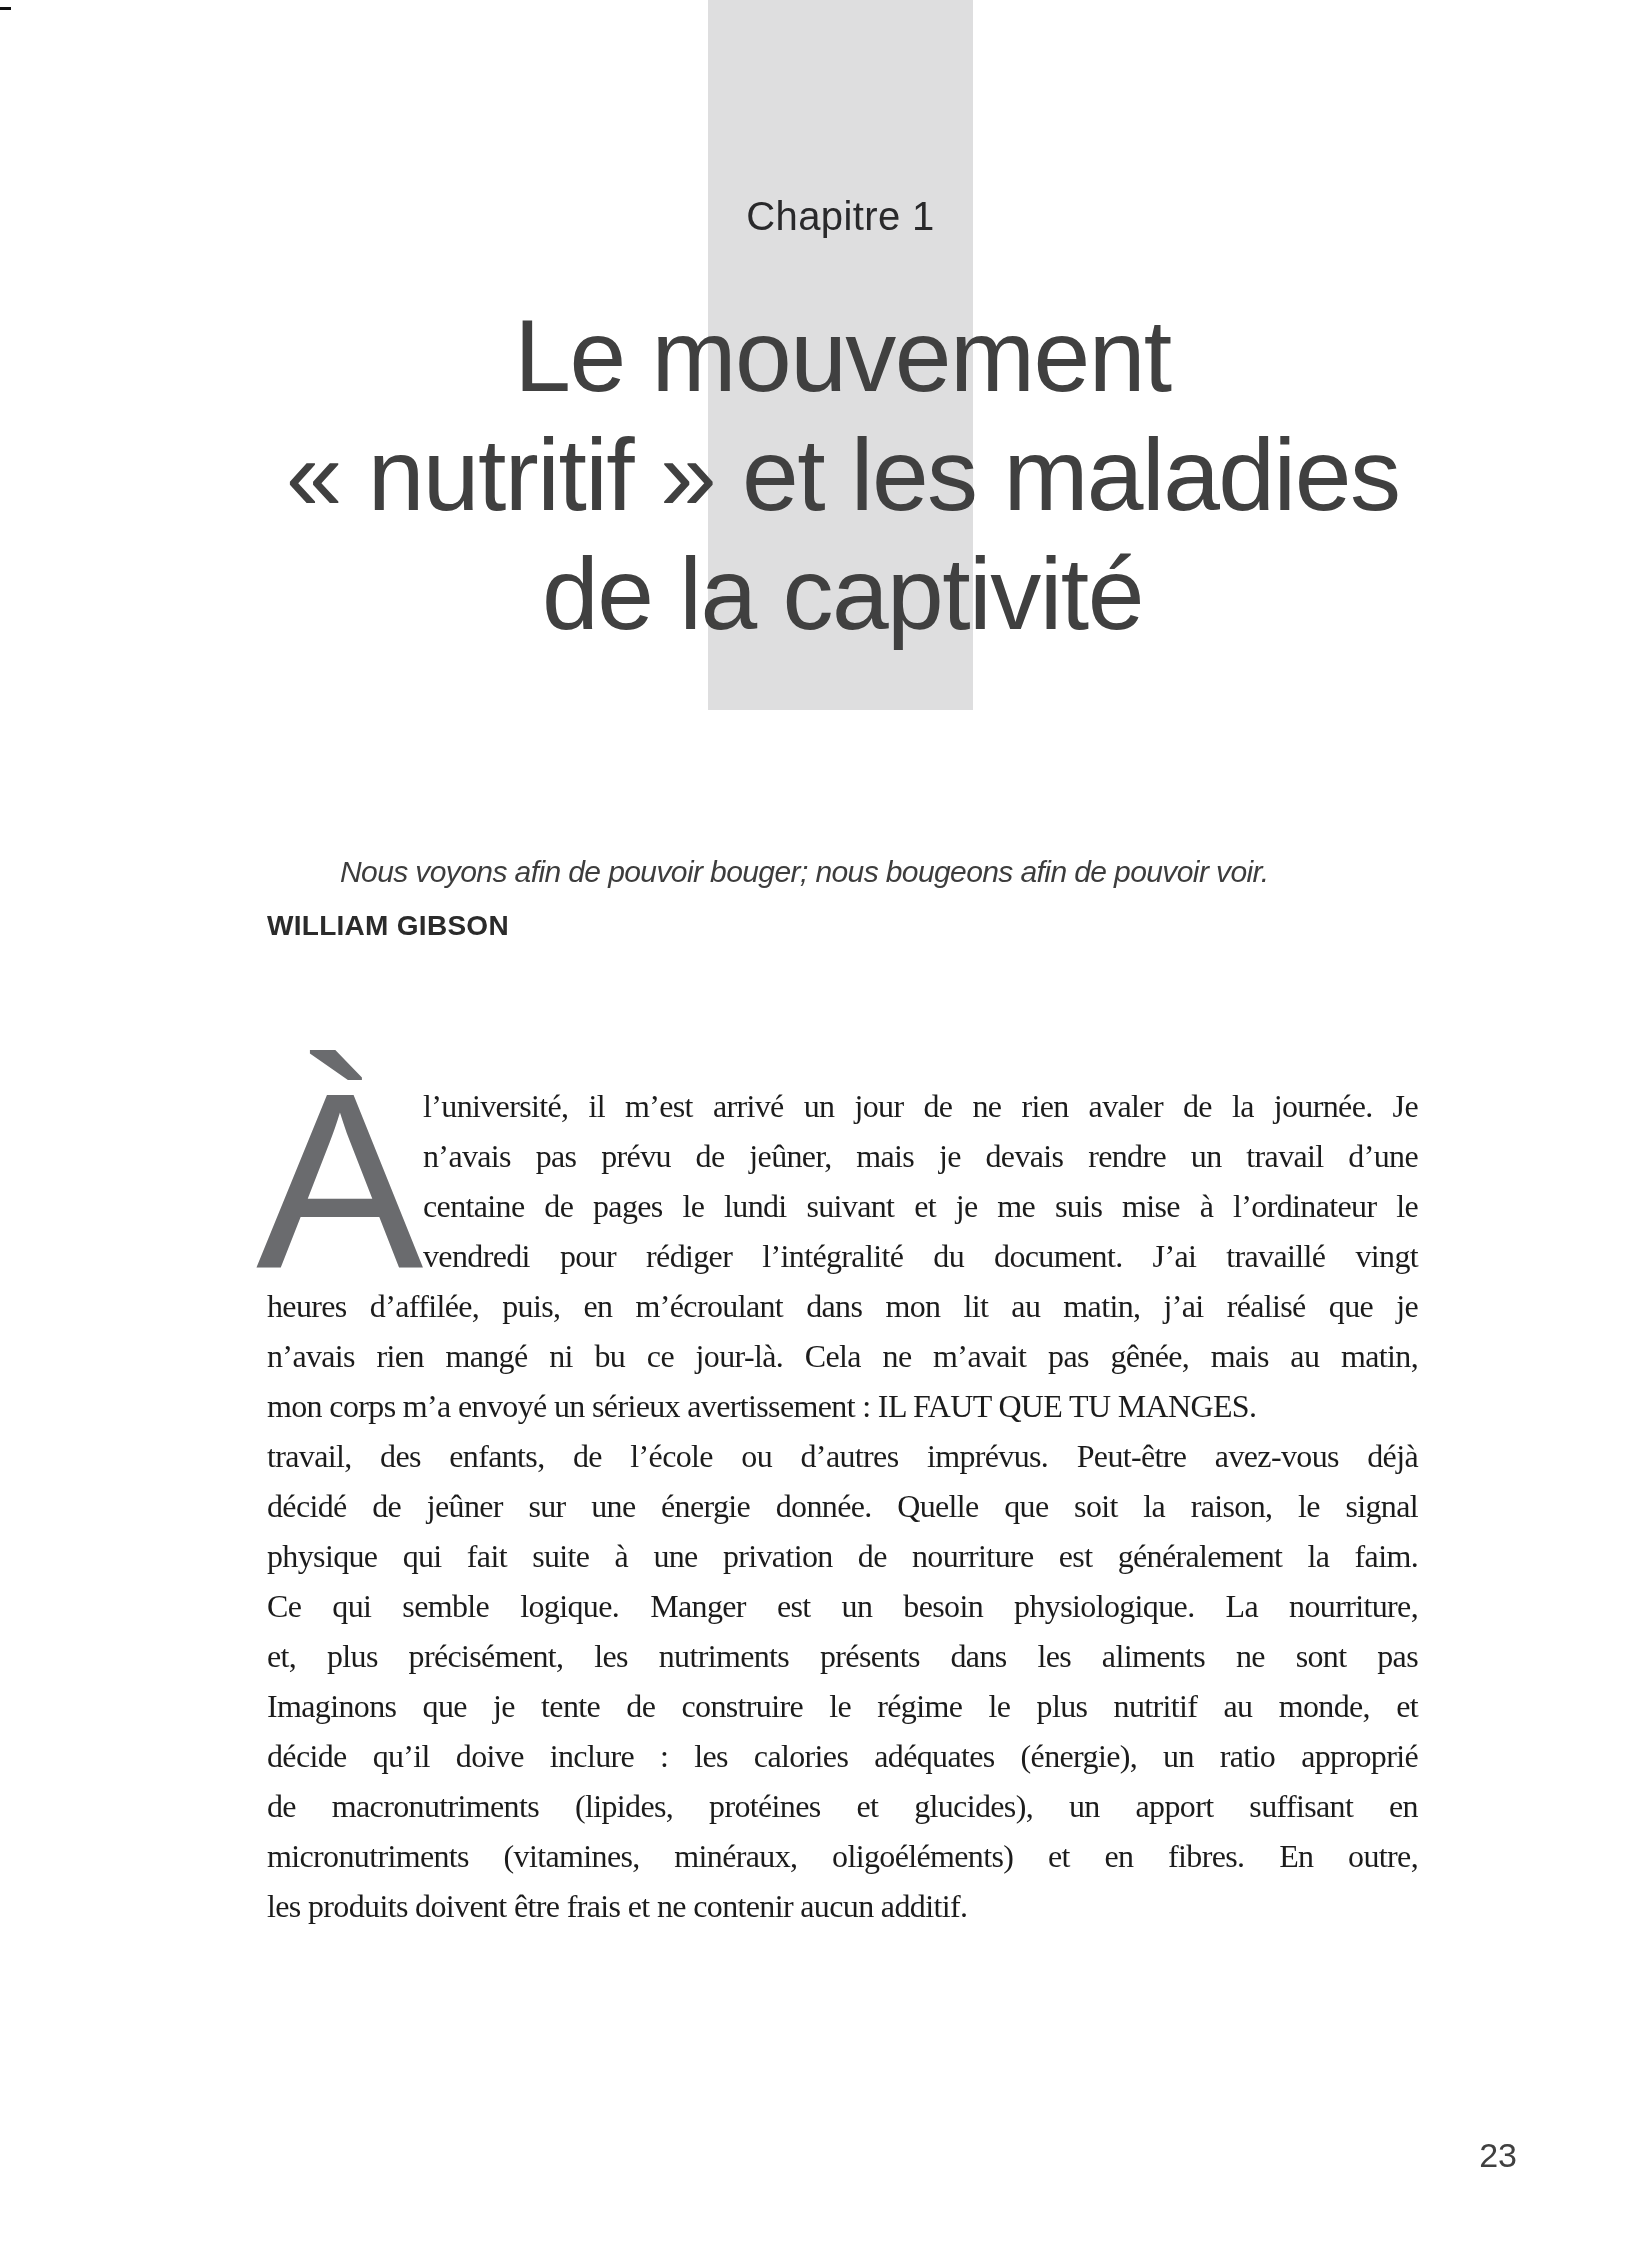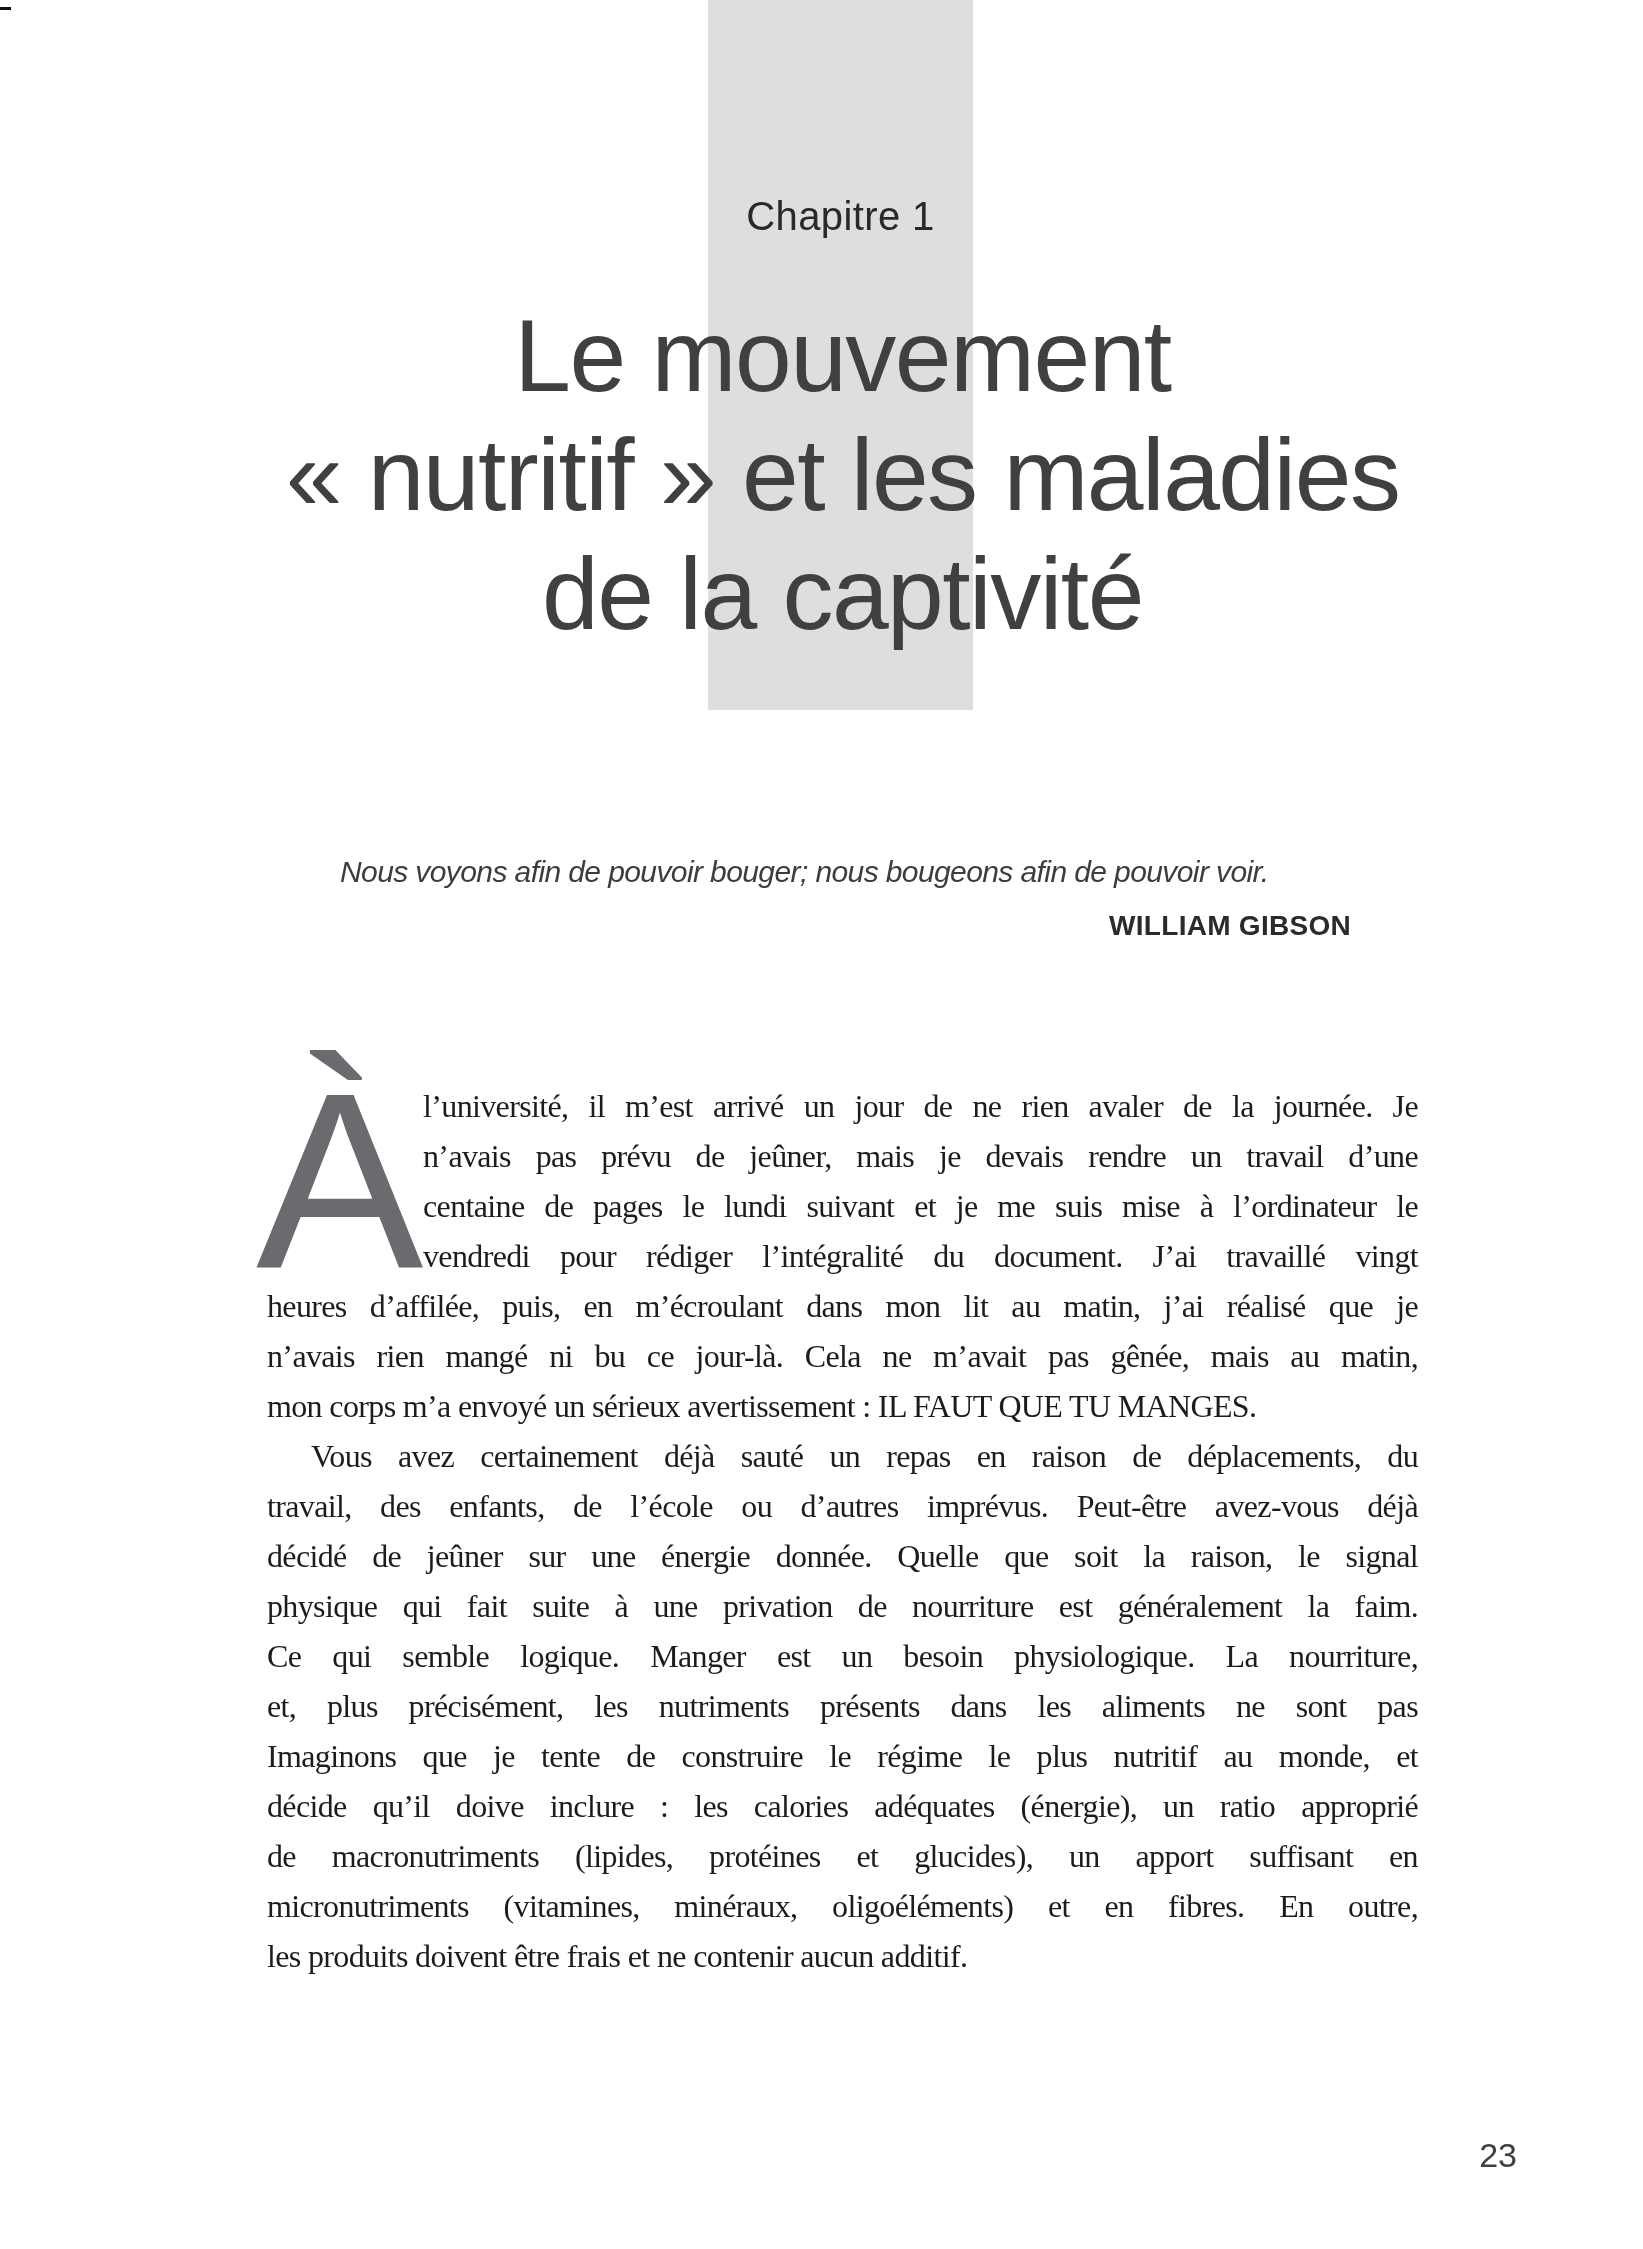--- a/index.html
+++ b/index.html
@@ -38,21 +38,21 @@
     position:absolute;left:340px;top:853px;
     white-space:nowrap;
     font-family:"Liberation Sans","DejaVu Sans",sans-serif;
     font-style:italic;
     font-size:30px;line-height:37px;
     letter-spacing:-0.02em;
     color:#3d3d3d;
   }
   .epigraph-attribution{
     position:absolute;left:267px;top:909px;width:1084px;
-    text-align:right;
+    text-align:left;
     font-family:"Liberation Sans","DejaVu Sans",sans-serif;
     font-weight:700;
     font-size:28px;line-height:34px;
     letter-spacing:0.01em;
     color:#2b2b2b;
   }
   .drop-cap{
     position:absolute;left:256px;top:1055px;
     font-family:"Liberation Sans","DejaVu Sans",sans-serif;
     font-weight:200;
@@ -109,21 +109,20 @@
       <div>
         <div class="line indent">l’université, il m’est arrivé un jour de ne rien avaler de la journée. Je</div>
         <div class="line indent">n’avais pas prévu de jeûner, mais je devais rendre un travail d’une</div>
         <div class="line indent">centaine de pages le lundi suivant et je me suis mise à l’ordinateur le</div>
         <div class="line indent">vendredi pour rédiger l’intégralité du document. J’ai travaillé vingt</div>
         <div class="line">heures d’affilée, puis, en m’écroulant dans mon lit au matin, j’ai réalisé que je</div>
         <div class="line">n’avais rien mangé ni bu ce jour-là. Cela ne m’avait pas gênée, mais au matin,</div>
         <div class="line last">mon corps m’a envoyé un sérieux avertissement : IL FAUT QUE TU MANGES.</div>
       </div>
       <div>
-        <div class="line pindent">Vous avez certainement déjà sauté un repas en raison de déplacements, du</div>
         <div class="line">travail, des enfants, de l’école ou d’autres imprévus. Peut-être avez-vous déjà</div>
         <div class="line">décidé de jeûner sur une énergie donnée. Quelle que soit la raison, le signal</div>
         <div class="line">physique qui fait suite à une privation de nourriture est généralement la faim.</div>
         <div class="line">Ce qui semble logique. Manger est un besoin physiologique. La nourriture,</div>
         <div class="line">et, plus précisément, les nutriments présents dans les aliments ne sont pas</div>
         <div class="line">Imaginons que je tente de construire le régime le plus nutritif au monde, et</div>
         <div class="line">décide qu’il doive inclure : les calories adéquates (énergie), un ratio approprié</div>
         <div class="line">de macronutriments (lipides, protéines et glucides), un apport suffisant en</div>
         <div class="line">micronutriments (vitamines, minéraux, oligoéléments) et en fibres. En outre,</div>
         <div class="line last">les produits doivent être frais et ne contenir aucun additif.</div>

